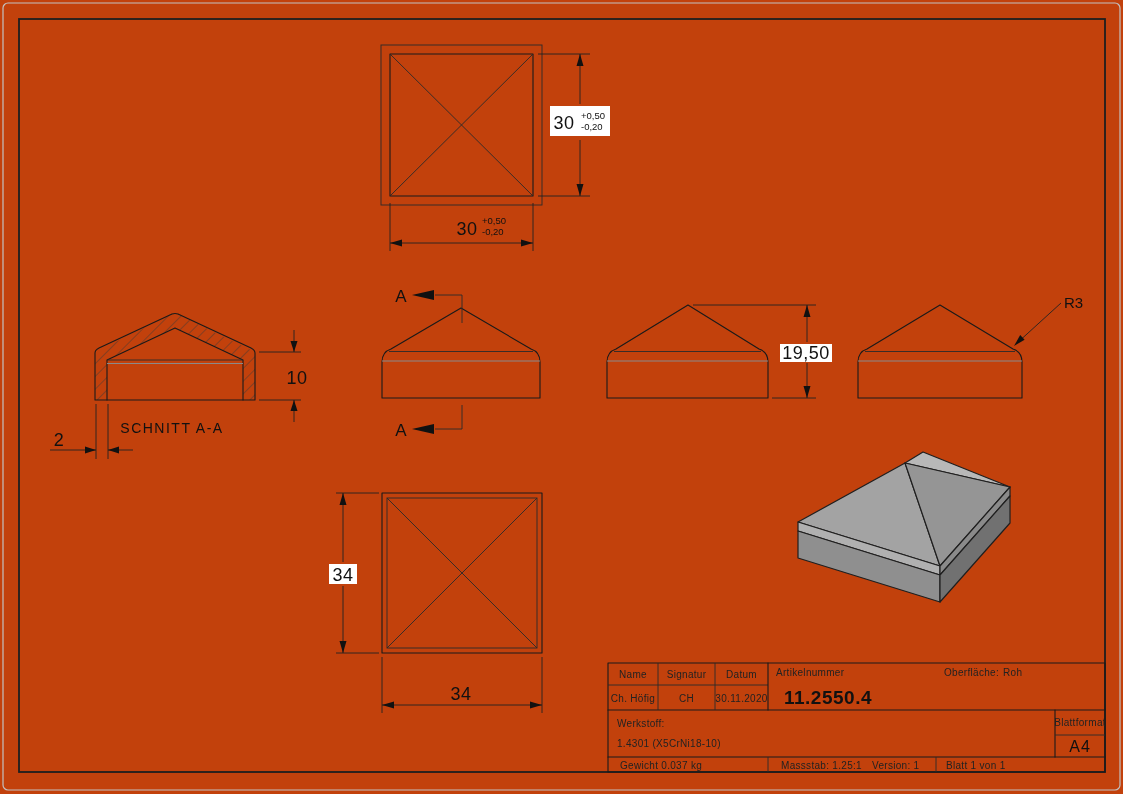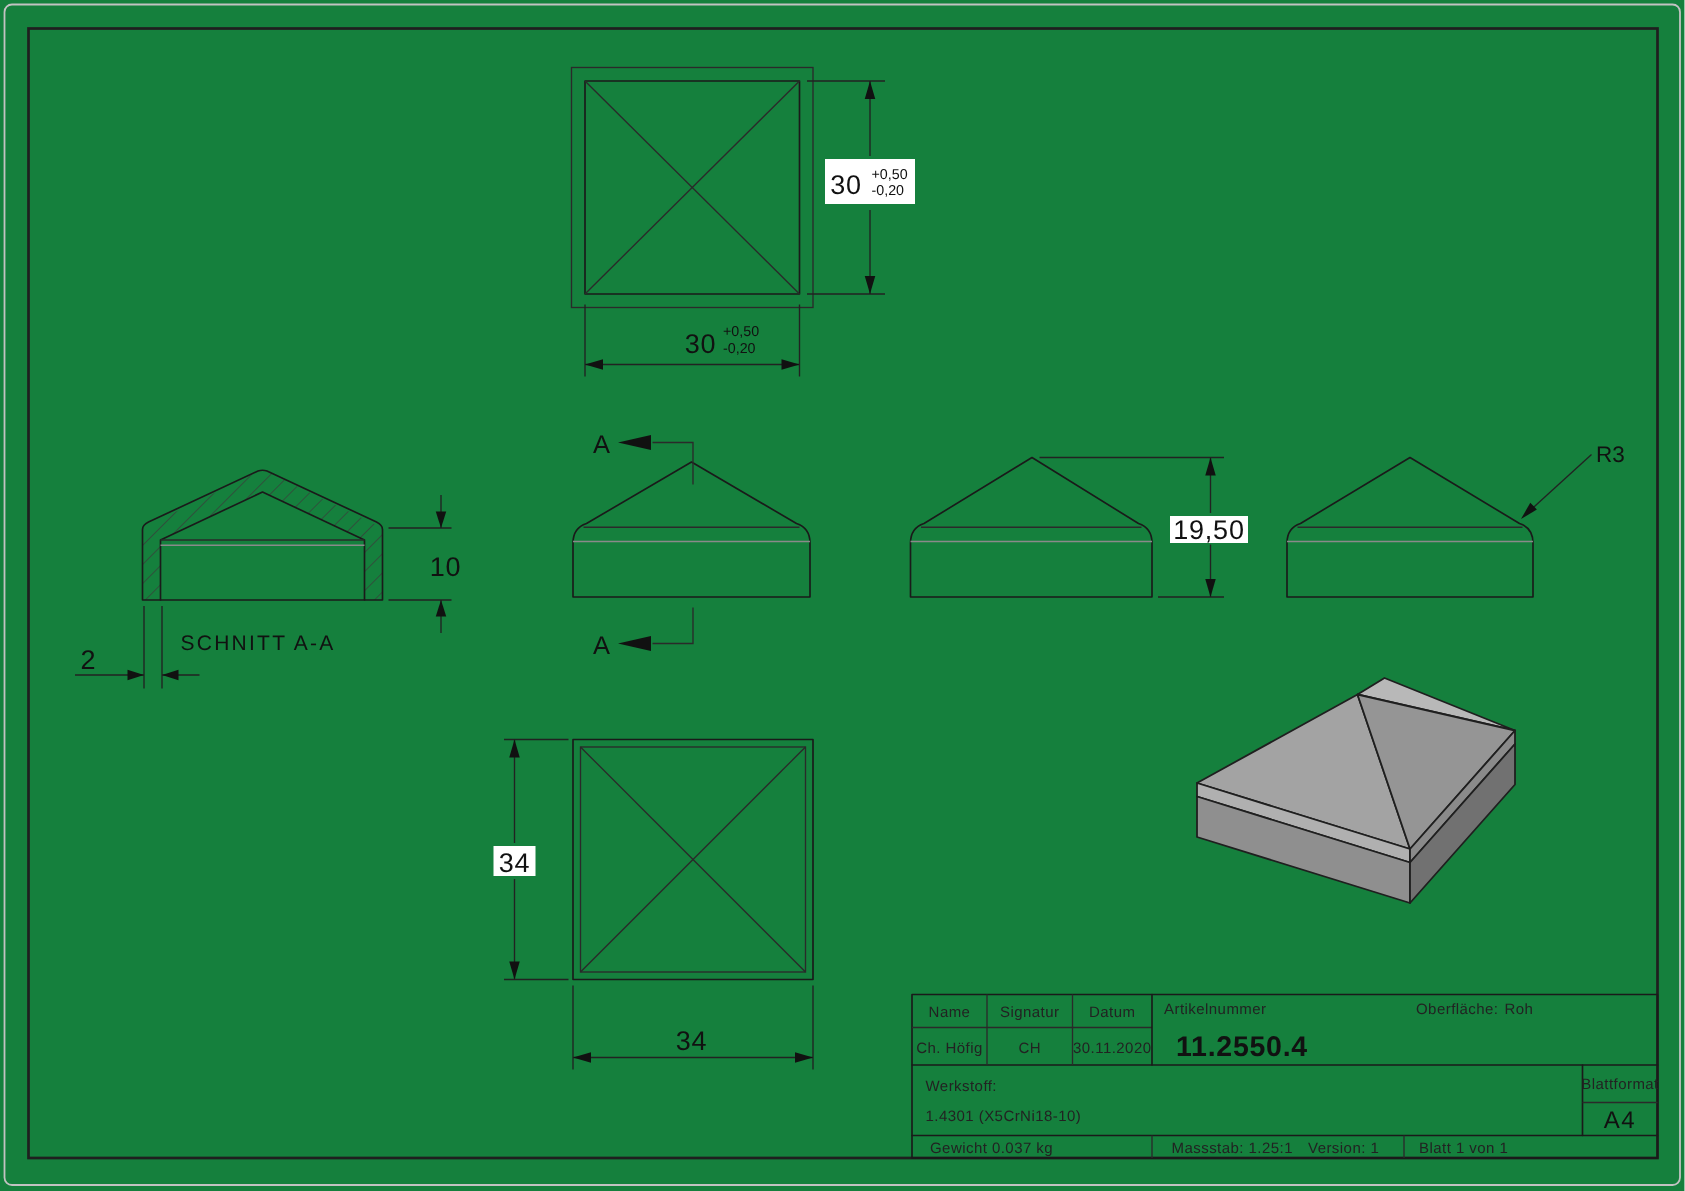--- a/index.html
+++ b/index.html
@@ -1,16 +1,16 @@
 <!DOCTYPE html>
 <html><head>
 <meta charset="utf-8">
 <style>
   html,body{margin:0;padding:0;background:#fff;}
-  #sheet{position:relative;width:1123px;height:794px;background:#15803d;overflow:hidden;
+  #sheet{position:relative;width:1123px;height:794px;background:#c2410c;overflow:hidden;
          font-family:"Liberation Sans",sans-serif;}
   svg{position:absolute;left:0;top:0;}
   svg text{fill:#111;font-family:"Liberation Sans",sans-serif;}
   .ln{stroke:#1a1a1a;stroke-width:1.1;fill:none;stroke-linejoin:round;stroke-linecap:round;}
   .ln-thin{stroke:#2a2a2a;stroke-width:0.9;fill:none;}
   .tangent{stroke:#8a8a8a;stroke-width:1;fill:none;}
   .dim{stroke:#222;stroke-width:0.9;fill:none;}
   .arrow{fill:#111;stroke:none;}
   .t-dim{font-size:18px;letter-spacing:0.5px;}
   .t-tol{font-size:9.5px;}

